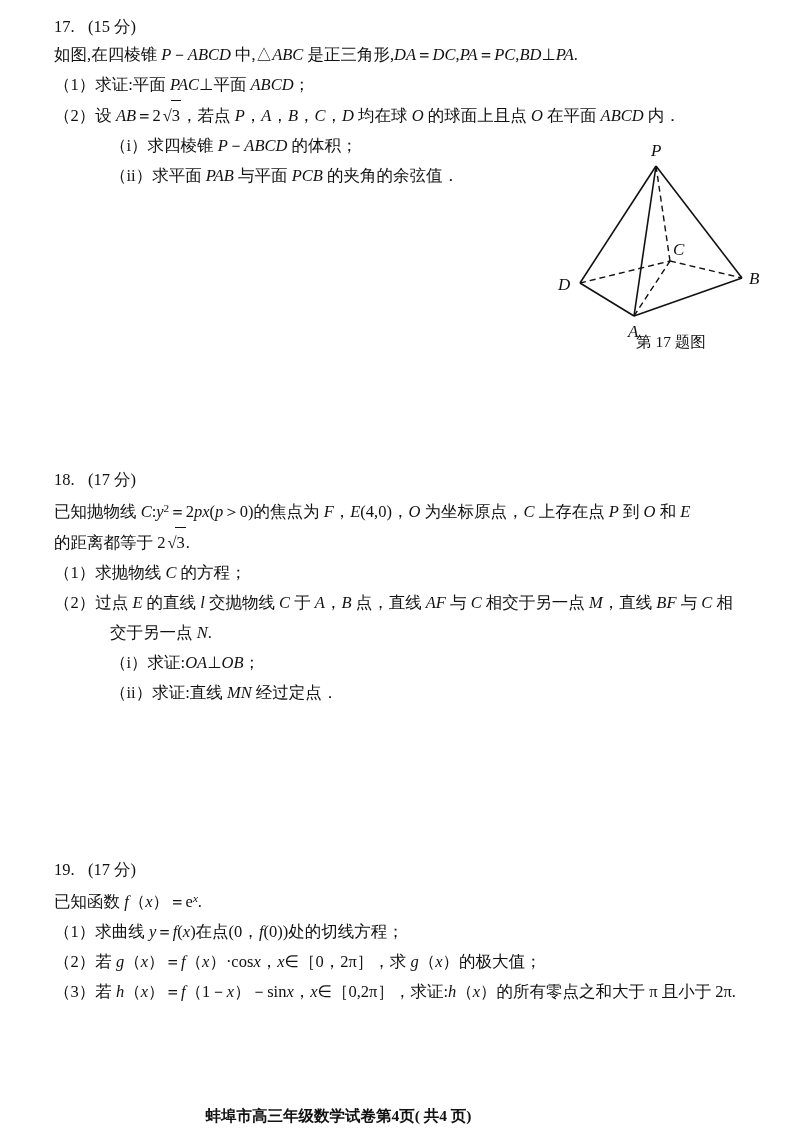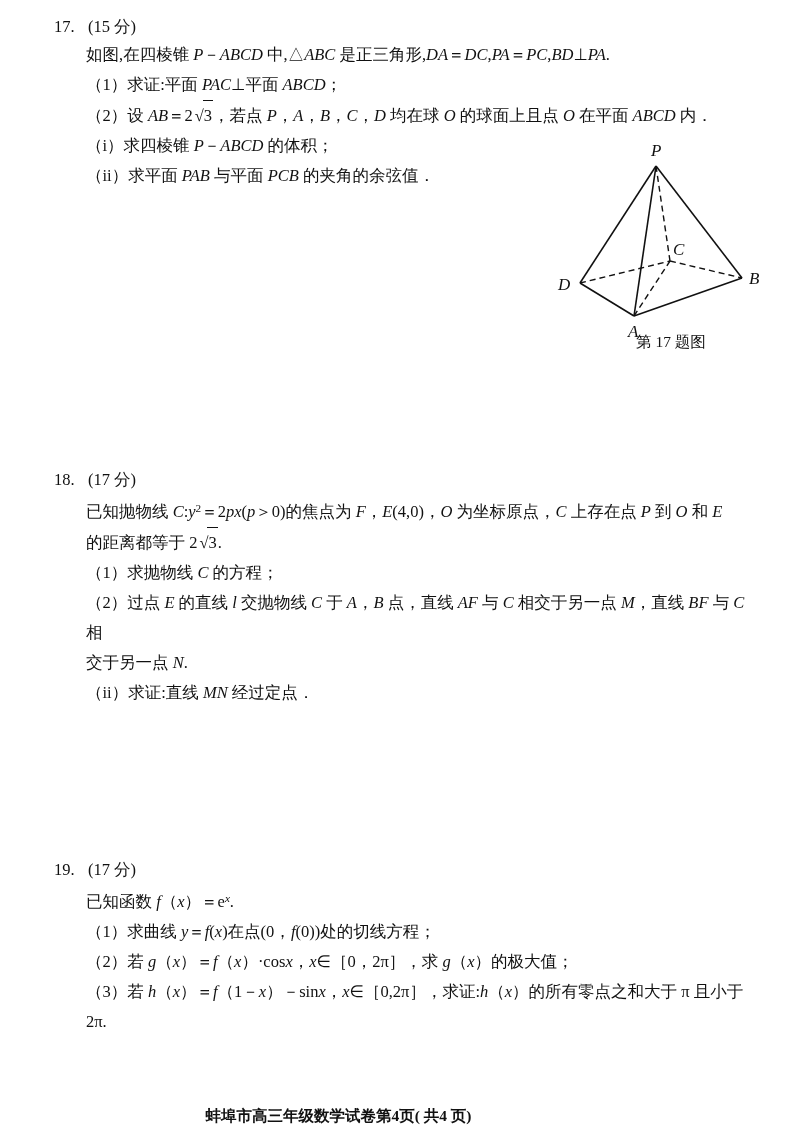--- a/index.html
+++ b/index.html
@@ -34,23 +34,23 @@
     line-height: 26px;
     white-space: nowrap;
   }
   .q-head .num {
     display: inline-block;
     width: 34px;
   }
   .q-line {
     font-size: 16.5px;
     line-height: 30px;
-    margin-left: 32px;
   }
   .q-line.indent {
+    margin-left: 56px;
   }
   .ital {
     font-style: italic;
   }
   .up {
     font-style: normal;
   }
   sup {
     font-size: 68%;
     vertical-align: 0.45em;
@@ -185,20 +185,23 @@
     </div>
 
     <div class="q-line">
       （2）过点 <span class="ital">E</span> 的直线 <span class="ital">l</span> 交抛物线 <span class="ital">C</span> 于 <span class="ital">A</span>，<span class="ital">B</span> 点，直线 <span class="ital">AF</span> 与 <span class="ital">C</span> 相交于另一点 <span class="ital">M</span>，直线 <span class="ital">BF</span> 与 <span class="ital">C</span> 相
     </div>
 
     <div class="q-line indent">
       交于另一点 <span class="ital">N</span>.
     </div>
 
+    <div class="q-line indent">
+      （i）求证<span class="up">:</span><span class="ital">OA</span>⊥<span class="ital">OB</span>；
+    </div>
 
     <div class="q-line indent">
       （ii）求证<span class="up">:</span>直线 <span class="ital">MN</span> 经过定点．
     </div>
   </div>
 
   <div class="q-block" style="top:857px;">
     <div class="q-head">
       <span class="num">19.</span><span>(17 分)</span>
     </div>

